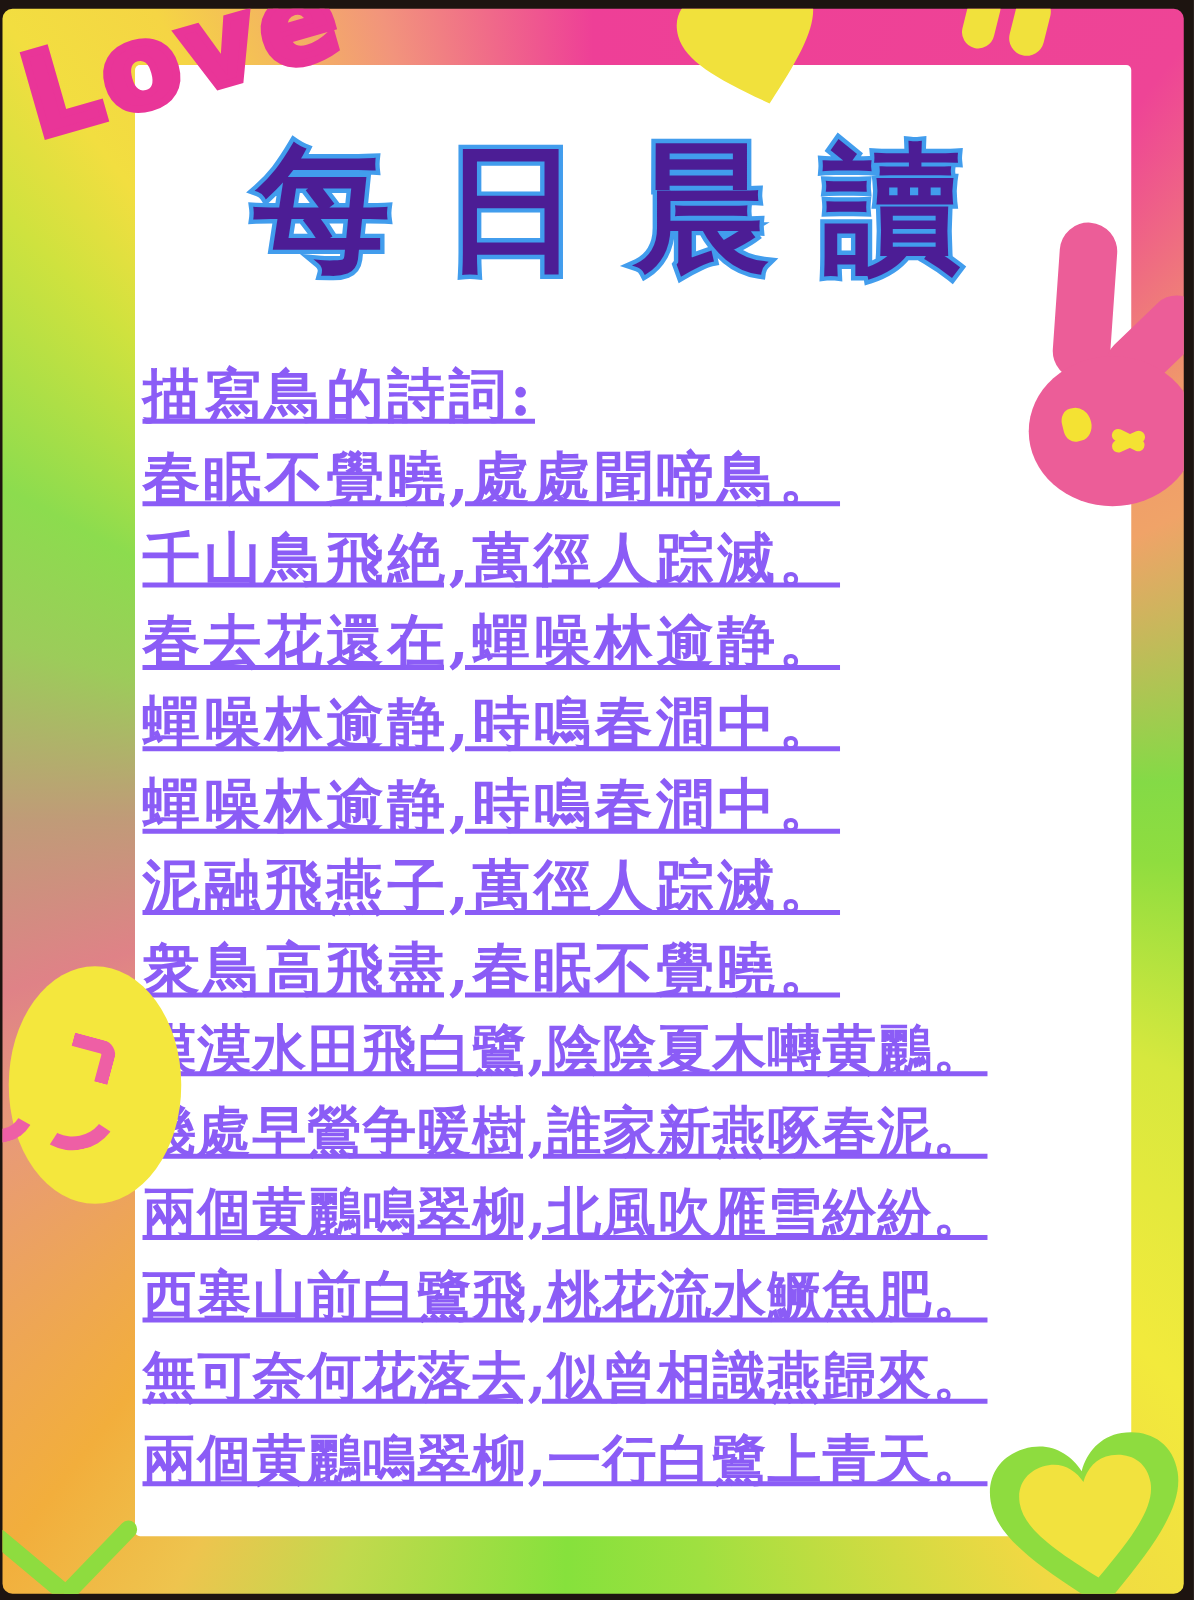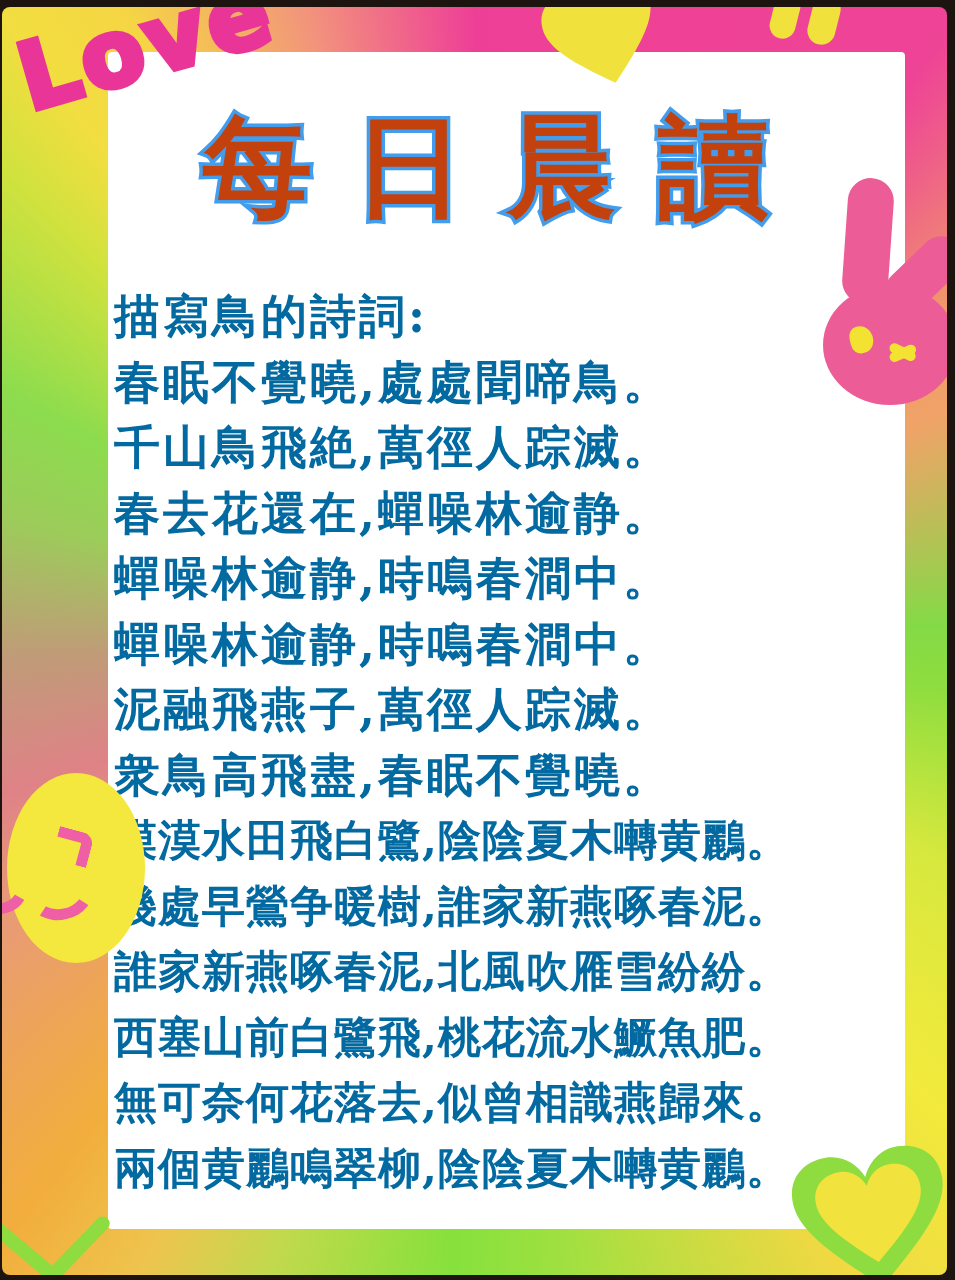--- a/index.html
+++ b/index.html
@@ -14,26 +14,26 @@
       #d6e83e 115deg,#f2ea3c 135deg,#f0d843 150deg,#9fe040 172deg,#86e13c 182deg,#c2d94d 198deg,
       #eec44e 208deg,#f2ae3c 218deg,#e89a78 240deg,#df8287 252deg,#c09b78 268deg,#9ccc5a 285deg,
       #8cdc4e 298deg,#cfe23e 315deg,#f2de40 323deg,#f5d544 331deg,#f2947c 345deg,#ee3f97 360deg);
   }
 
   .paper{position:absolute;left:106px;top:45px;width:797px;height:1177px;background:#ffffff;border-radius:4px;}
 
   
   .title{
     margin:46px 0 0 0;text-align:center;font-size:110px;font-weight:bold;line-height:1.25;
-    letter-spacing:42px;color:#c2410c;-webkit-text-stroke:7px #429ded;paint-order:stroke fill;
+    letter-spacing:42px;color:#4c1d95;-webkit-text-stroke:7px #429ded;paint-order:stroke fill;
     text-shadow:0 0 1px #429ded;
   }
 
   
-  .poem-wrap{position:absolute;left:6px;top:232px;right:17px;color:#0369a1;font-weight:bold;}
+  .poem-wrap{position:absolute;left:6px;top:232px;right:17px;color:#8b5cf6;font-weight:bold;text-decoration:underline;}
   .pline{font-size:46px;line-height:65.5px;letter-spacing:3px;white-space:nowrap;}
   .poem .pline:nth-child(n+8){font-size:43px;letter-spacing:1px;}
 
   
   .doodle{position:absolute;}
   .love{
     left:14px;top:-16px;font-family:"DejaVu Sans","Liberation Sans",sans-serif;
     font-size:92px;font-weight:bold;color:#e93598;-webkit-text-stroke:6px #e93598;
     transform:rotate(-16deg);letter-spacing:4px;
   }
@@ -78,24 +78,24 @@
         <div class="poem">
             <div class="pline">春眠不覺曉,處處聞啼鳥。</div>
             <div class="pline">千山鳥飛絶,萬徑人踪滅。</div>
             <div class="pline">春去花還在,蟬噪林逾静。</div>
             <div class="pline">蟬噪林逾静,時鳴春澗中。</div>
             <div class="pline">蟬噪林逾静,時鳴春澗中。</div>
             <div class="pline">泥融飛燕子,萬徑人踪滅。</div>
             <div class="pline">衆鳥高飛盡,春眠不覺曉。</div>
             <div class="pline">漠漠水田飛白鷺,陰陰夏木囀黄鸝。</div>
             <div class="pline">幾處早鶯争暖樹,誰家新燕啄春泥。</div>
-            <div class="pline">誰家新燕啄春泥,北風吹雁雪紛紛。</div>
+            <div class="pline">兩個黄鸝鳴翠柳,北風吹雁雪紛紛。</div>
             <div class="pline">西塞山前白鷺飛,桃花流水鱖魚肥。</div>
             <div class="pline">無可奈何花落去,似曾相識燕歸來。</div>
-            <div class="pline">兩個黄鸝鳴翠柳,陰陰夏木囀黄鸝。</div>
+            <div class="pline">兩個黄鸝鳴翠柳,一行白鷺上青天。</div>
           </div>
       </div>
     </div>
 
     <div class="doodle love">Love</div>
 
     <svg class="doodle heart-top" viewBox="0 0 100 90">
       <path d="M50 88 C20 62 2 44 2 26 C2 10 14 2 27 2 C38 2 46 9 50 18 C54 9 62 2 73 2 C86 2 98 10 98 26 C98 44 80 62 50 88 Z" fill="#f1e13c"></path>
     </svg>
 

